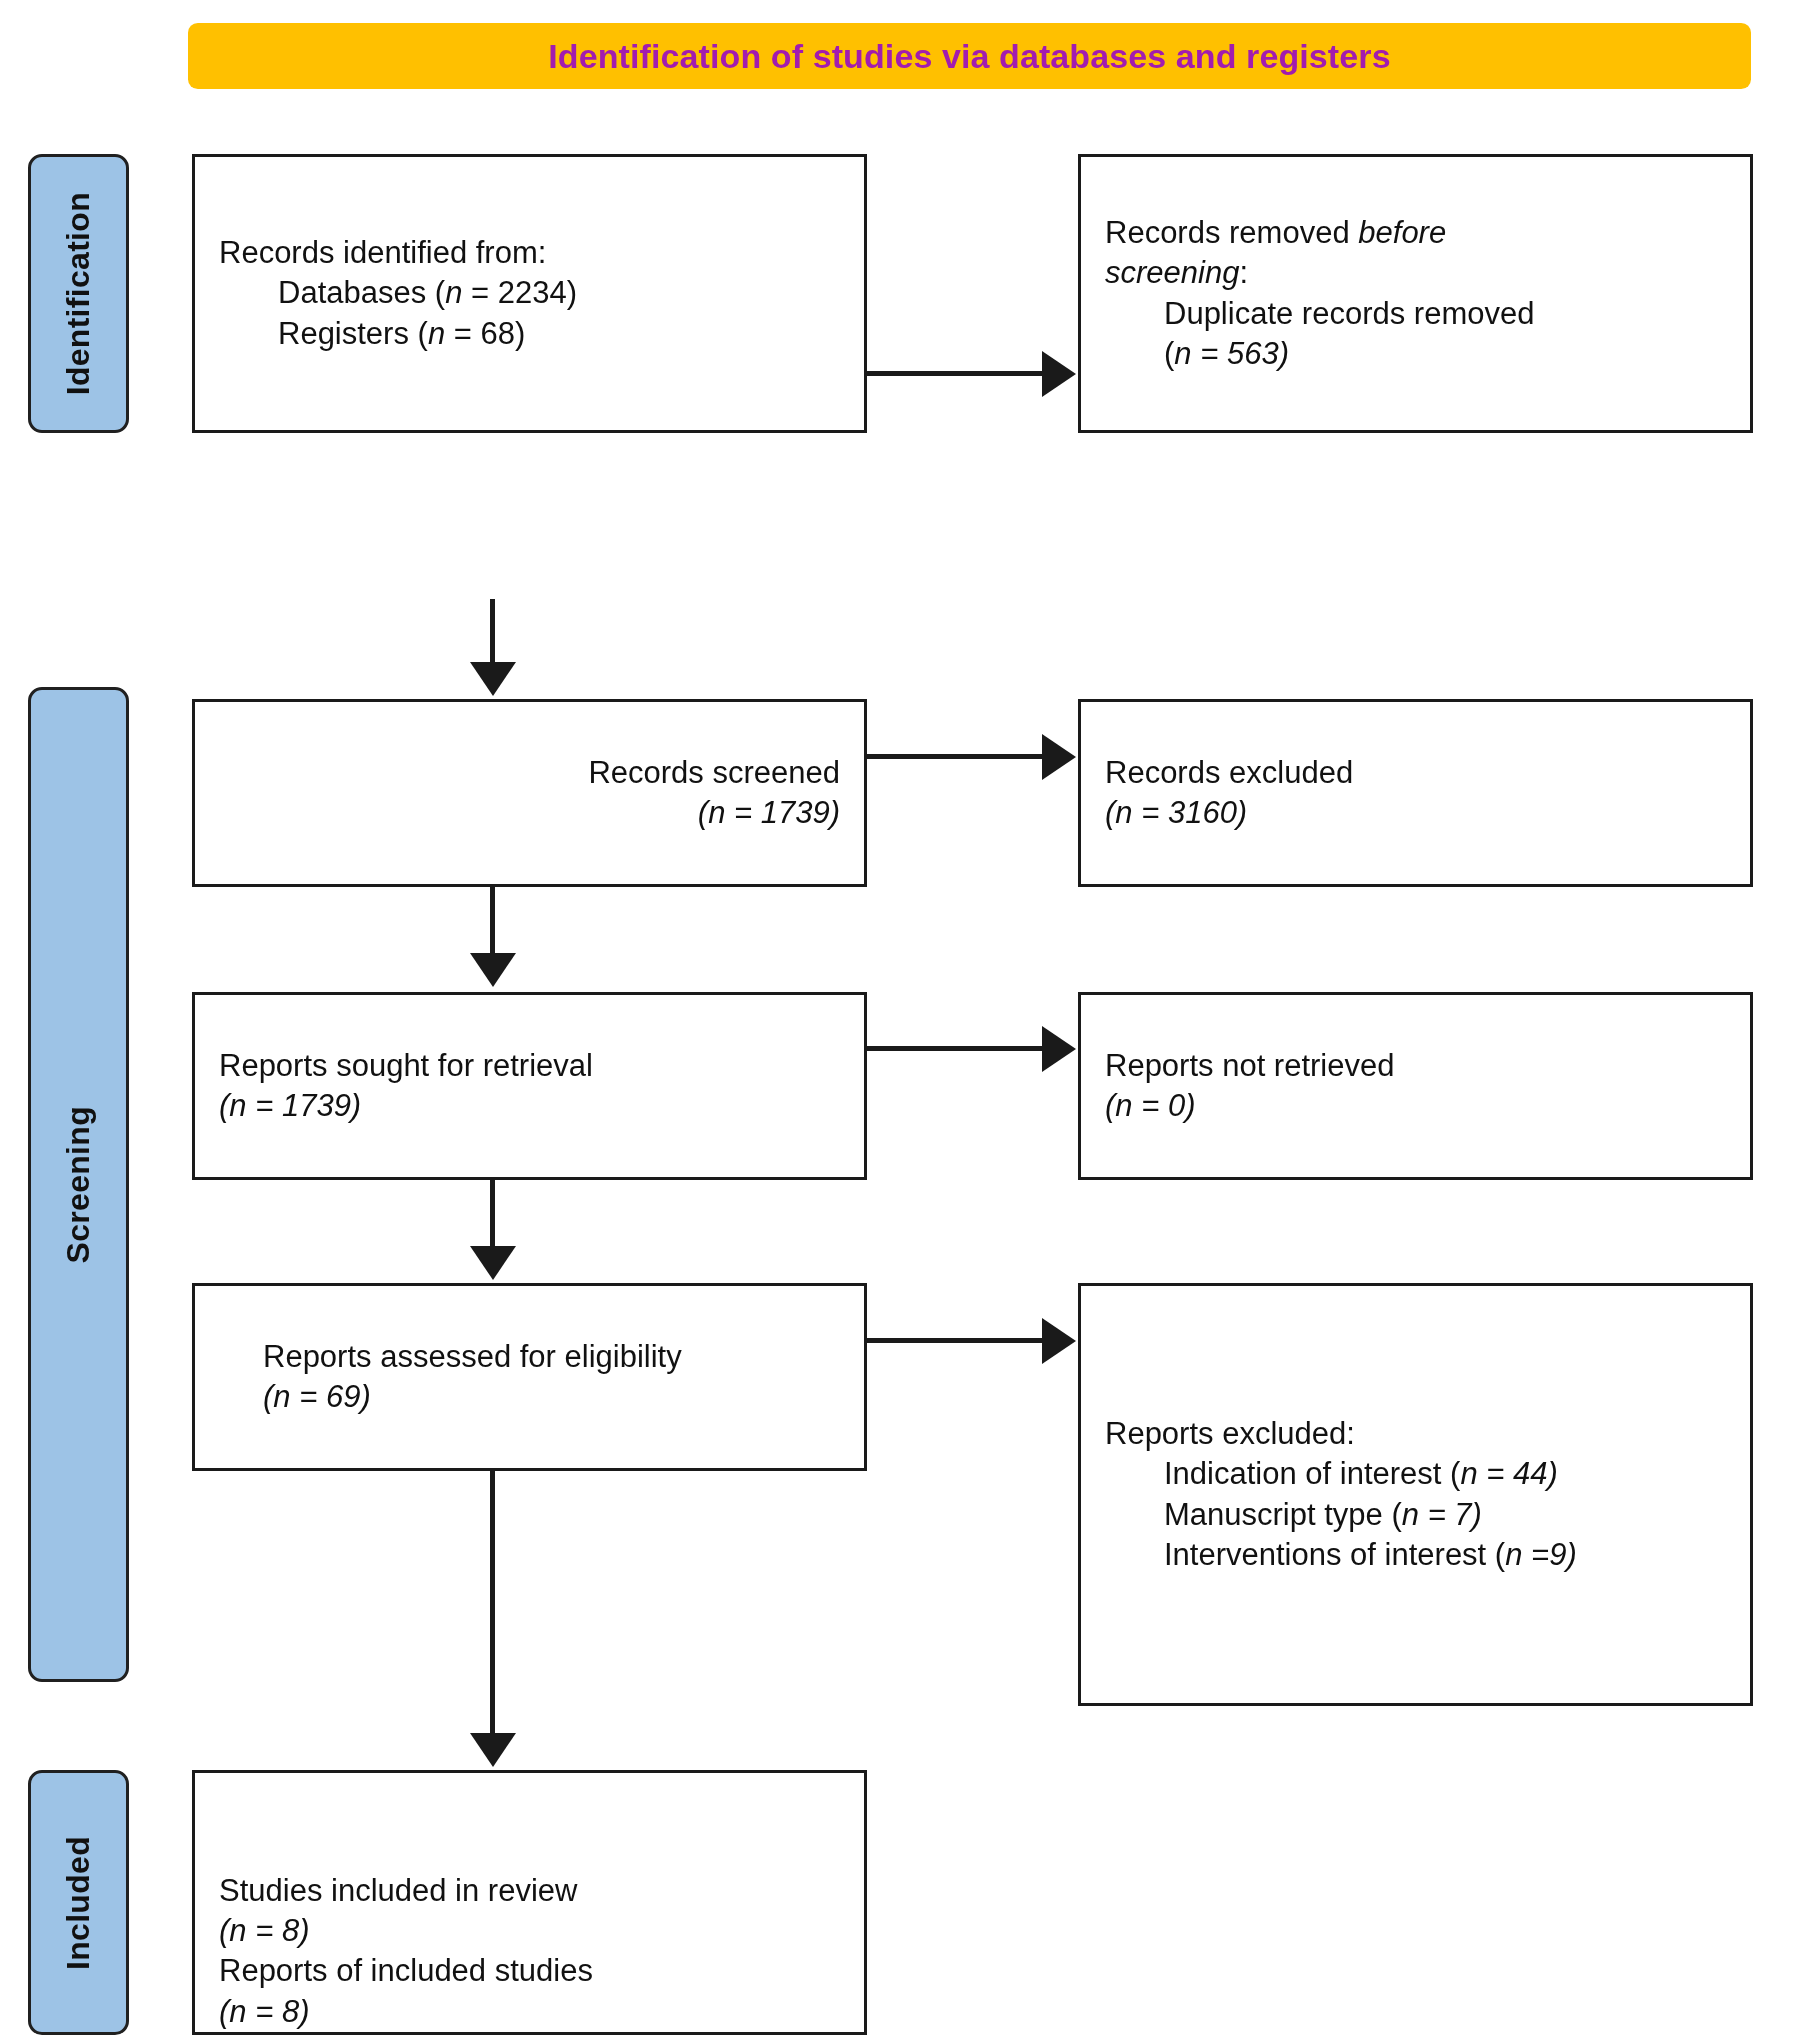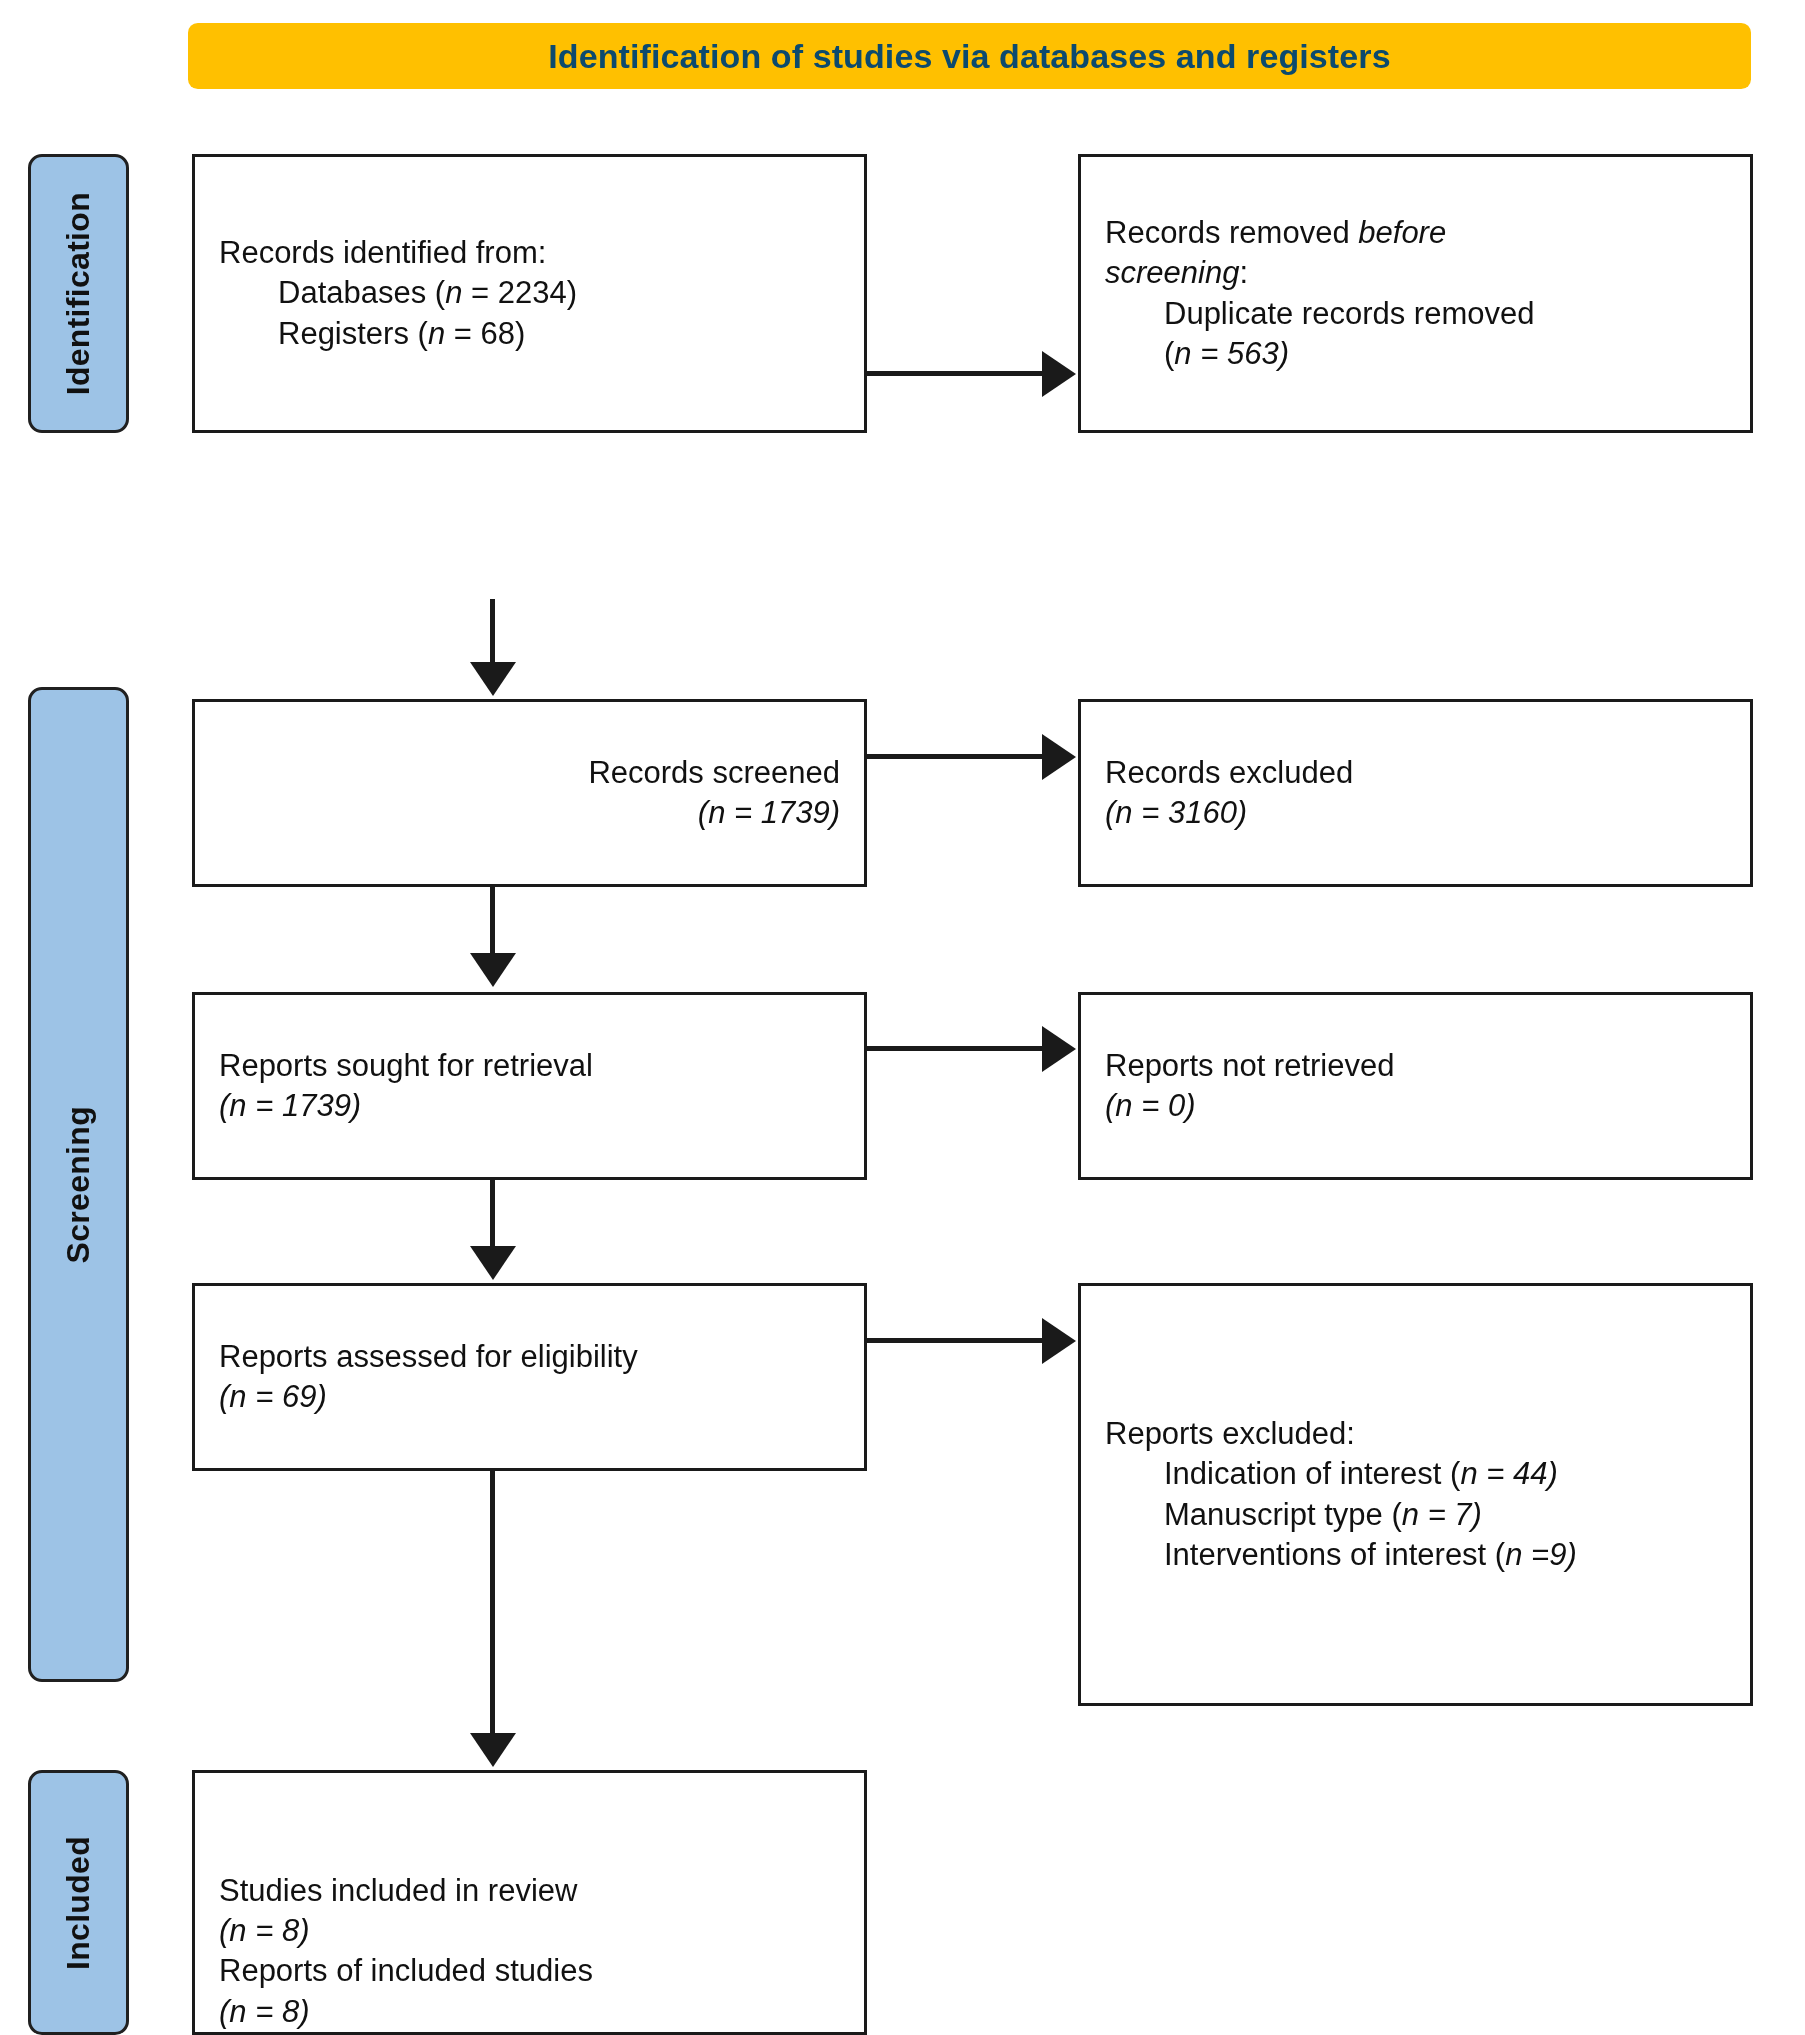--- a/index.html
+++ b/index.html
@@ -29,21 +29,21 @@
     background: #FFC000;
     border-radius: 9.8px;
     display: flex;
     align-items: center;
     justify-content: center;
     box-sizing: border-box;
   }
   .banner-text {
     font-size: 34px;
     font-weight: bold;
-    color: #0c4a6e;
+    color: #a21caf;
     letter-spacing: 0.1px;
     text-align: center;
   }
 
   
   .rail {
     position: absolute;
     left: 28px;
     width: 101px;
     background: #9DC3E6;
@@ -84,21 +84,21 @@
     color: #111111;
   }
   .line { white-space: nowrap; }
   .indent { padding-left: 59px; }
   .ital { font-style: italic; }
 
   
   #box-identified          { left: 192px;  top: 154px;  width: 675px; height: 279px; }
   #box-screened            { left: 192px;  top: 699px; width: 675px; height: 188px; text-align: right; }
   #box-sought              { left: 192px;  top: 992px; width: 675px; height: 188px; }
-  #box-assessed            { left: 192px;  top: 1283px; width: 675px; height: 188px; }
+  #box-assessed            { left: 192px;  top: 1283px; width: 675px; height: 188px; padding-left: 44px; }
   #box-included            { left: 192px;  top: 1770px; width: 675px; height: 265px; align-items: flex-end; }
 
   
   #box-removed             { left: 1078px; top: 154px;  width: 675px; height: 279px; }
   #box-records-excluded    { left: 1078px; top: 699px; width: 675px; height: 188px; }
   #box-not-retrieved       { left: 1078px; top: 992px; width: 675px; height: 188px; }
   #box-reports-excluded    { left: 1078px; top: 1283px; width: 675px; height: 423px; }
 
   
   .vline {

